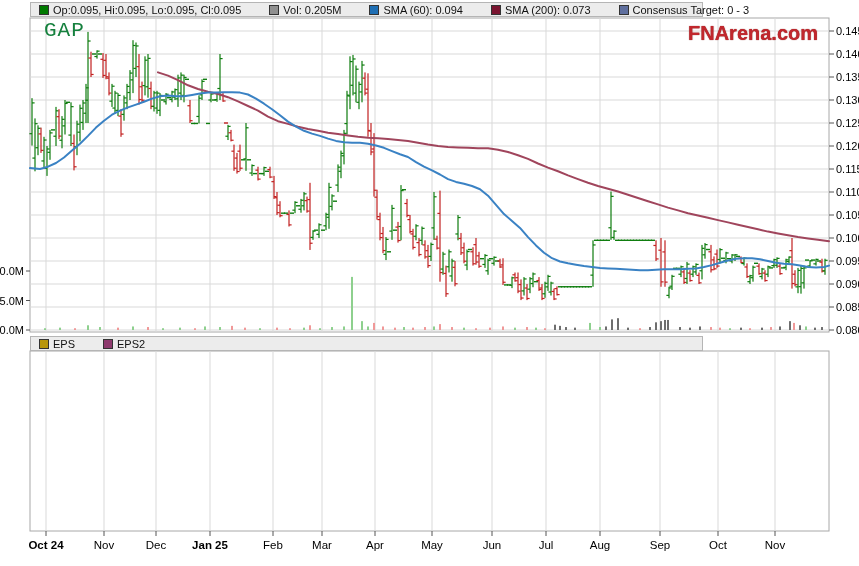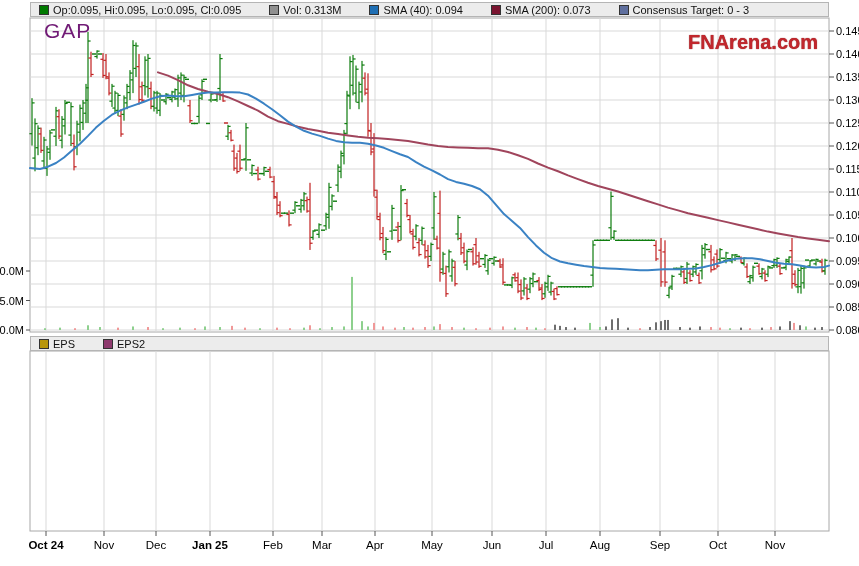--- a/index.html
+++ b/index.html
@@ -1,48 +1,48 @@
 <!DOCTYPE html>
 <html><head>
 <meta charset="utf-8">
 <style>
   html,body{margin:0;padding:0;background:#fff;}
   #stage{position:relative;width:859px;height:566px;background:#fff;
          font-family:"Liberation Sans",sans-serif;overflow:hidden;}
-  .legend-bar{position:absolute;left:30px;width:799px;height:15px;
+  .legend-bar{position:absolute;left:30px;width:673px;height:15px;
               background:#ececec;border:1px solid #b5b5b5;box-sizing:border-box;
               display:flex;align-items:center;padding-left:8px;gap:28px;
               font-size:11px;color:#111;white-space:nowrap;}
   #top-legend{top:2px;}
   #eps-legend{top:336px;}
   .legend-item{display:flex;align-items:center;gap:4px;}
   .sq{width:8px;height:8px;border:1px solid #333;display:inline-block;}
-  #gap-title{position:absolute;left:44px;top:19px;font-size:21px;color:#701a75;
-             letter-spacing:1px;}
+  #gap-title{position:absolute;left:44px;top:19px;font-size:21px;color:#15803d;
+             letter-spacing:1px;font-family:Liberation Mono, monospace;}
   #watermark{position:absolute;left:688px;top:22px;width:130px;text-align:left;
              font-size:20px;font-weight:bold;color:#c1272d;
-             text-shadow:0 0 1px #7a1010;margin-top:9px;}
+             text-shadow:0 0 1px #7a1010;}
   svg text{font-family:"Liberation Sans",sans-serif;}
 </style>
 </head>
 <body>
 
 <div id="stage">
   <div id="top-legend" class="legend-bar">
       <span class="legend-item">
         <span class="sq" style="background: rgb(0, 122, 0);"></span>
         <span>Op:0.095, Hi:0.095, Lo:0.095, Cl:0.095</span>
       </span>
       <span class="legend-item">
         <span class="sq" style="background: rgb(144, 144, 144);"></span>
-        <span>Vol: 0.313M</span>
+        <span>Vol: 0.205M</span>
       </span>
       <span class="legend-item">
         <span class="sq" style="background: rgb(31, 111, 180);"></span>
-        <span>SMA (40): 0.094</span>
+        <span>SMA (60): 0.094</span>
       </span>
       <span class="legend-item">
         <span class="sq" style="background: rgb(122, 20, 48);"></span>
         <span>SMA (200): 0.073</span>
       </span>
       <span class="legend-item">
         <span class="sq" style="background: rgb(95, 111, 158);"></span>
         <span>Consensus Target: 0 - 3</span>
       </span>
     </div>

